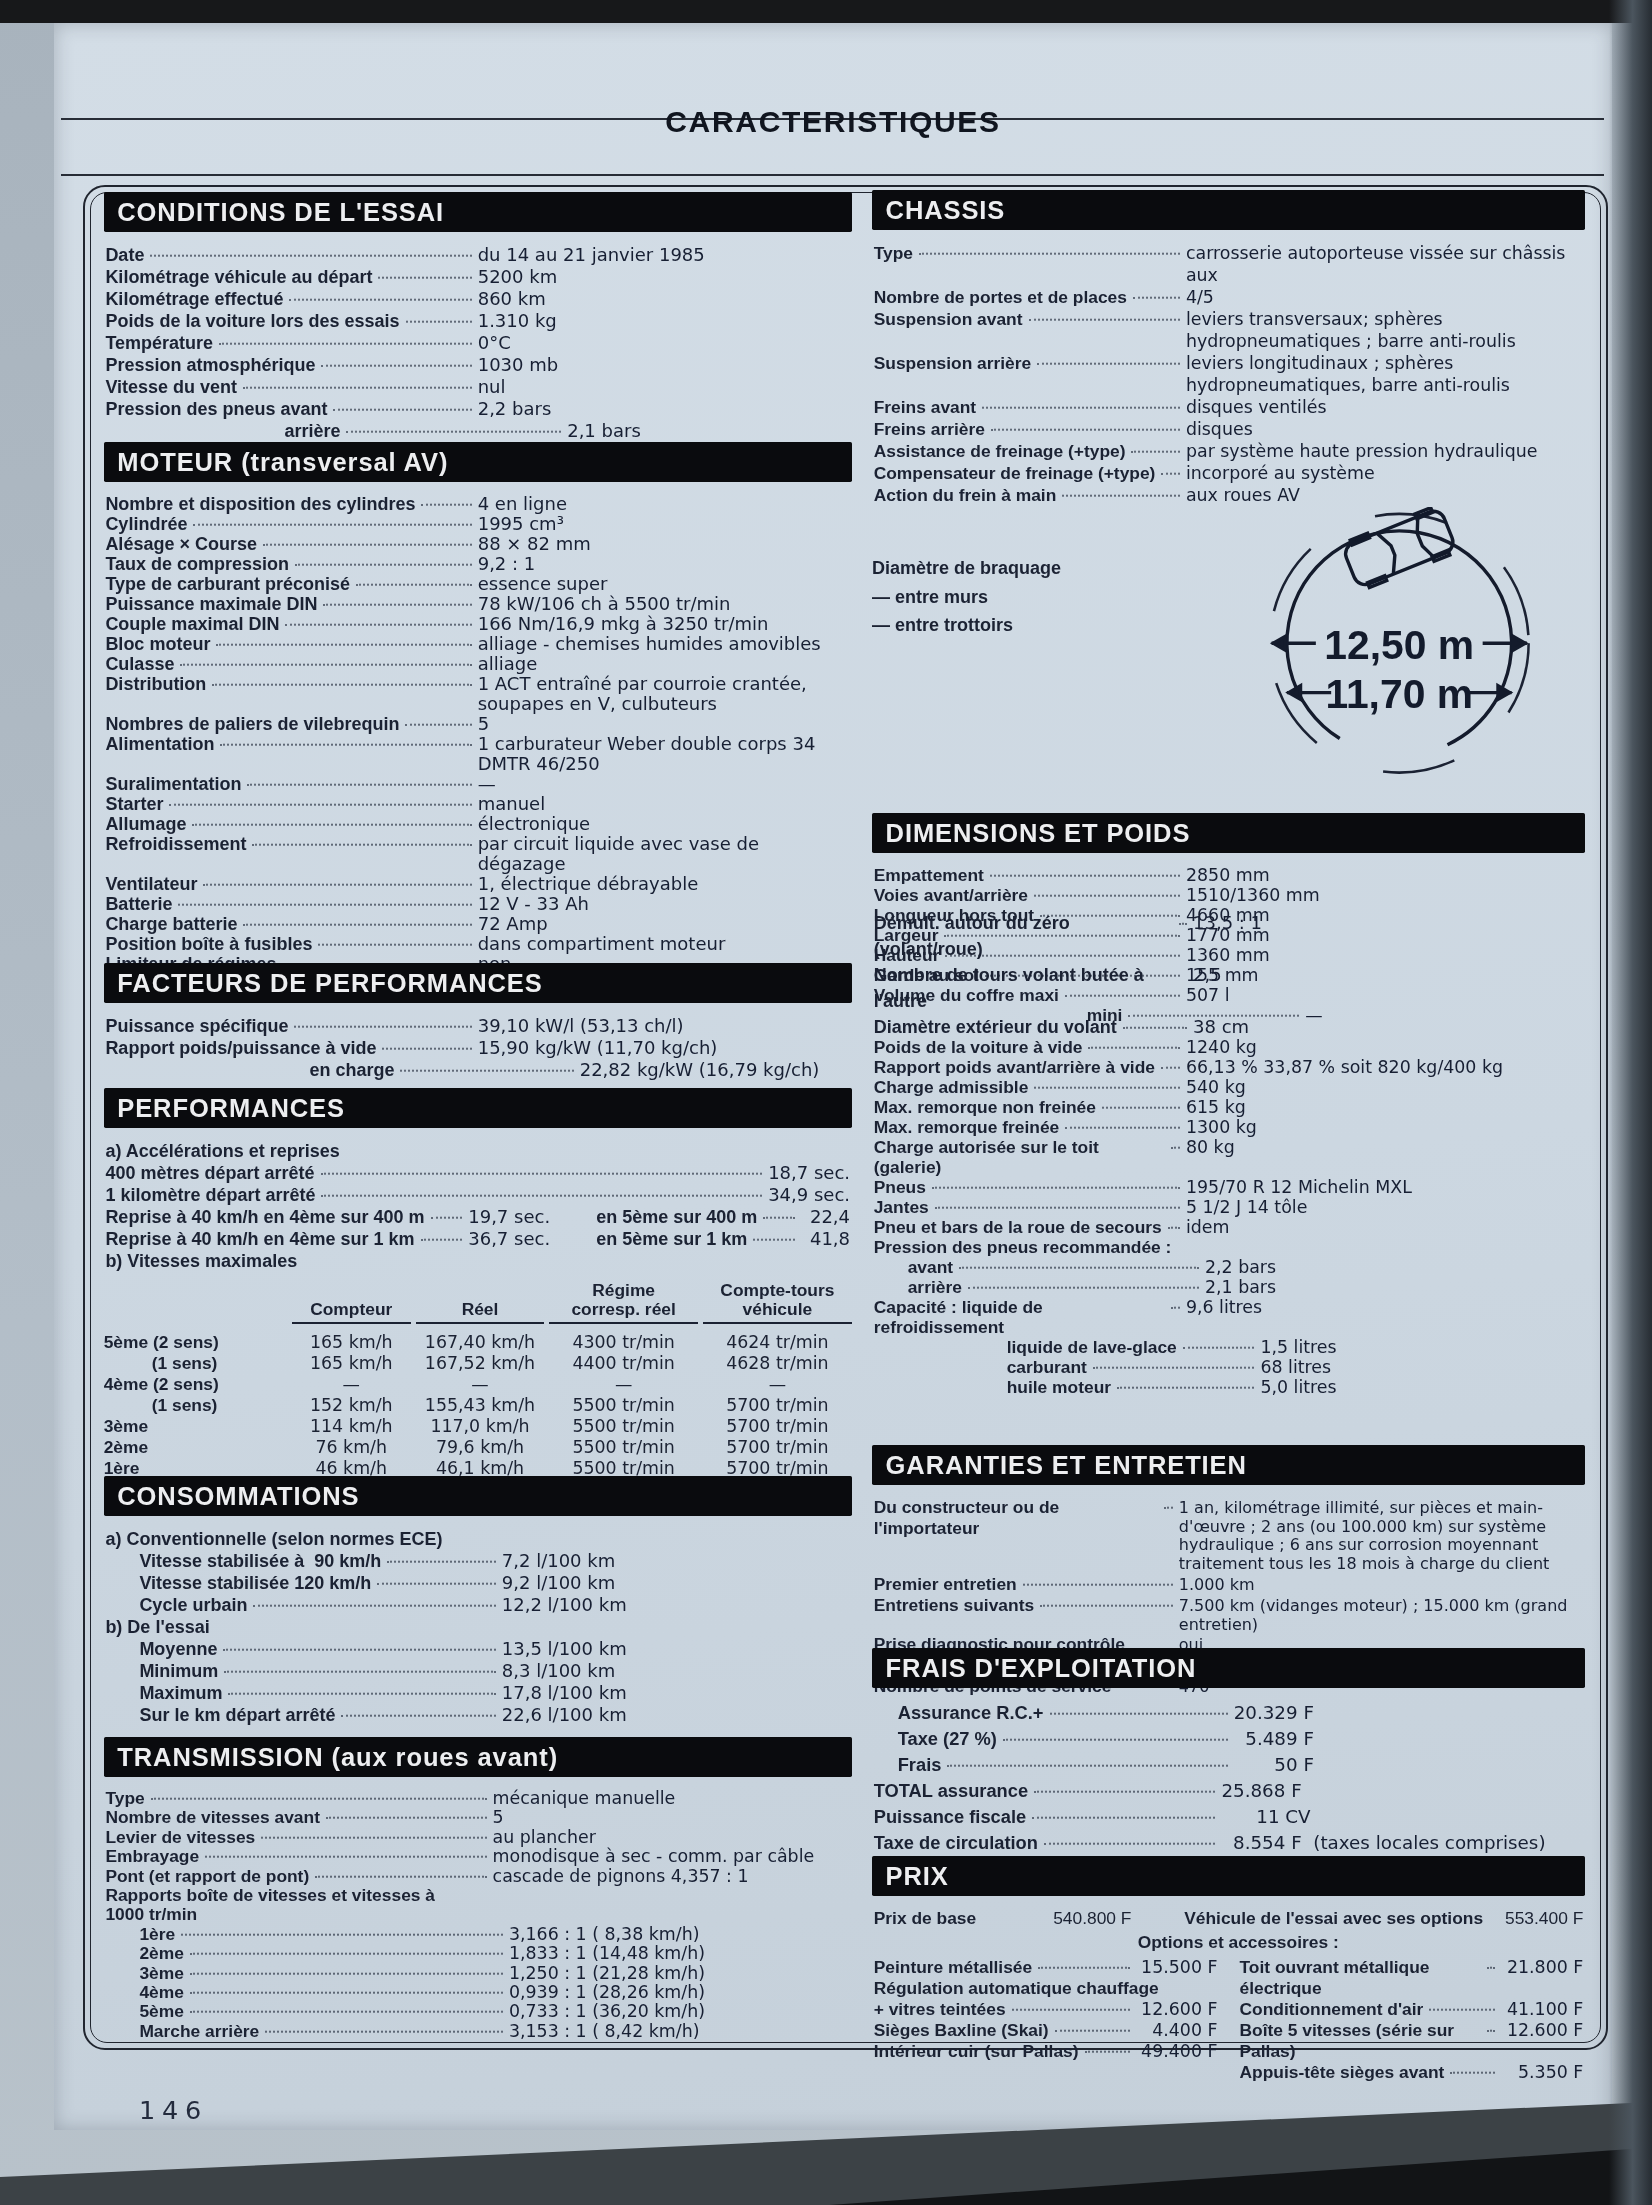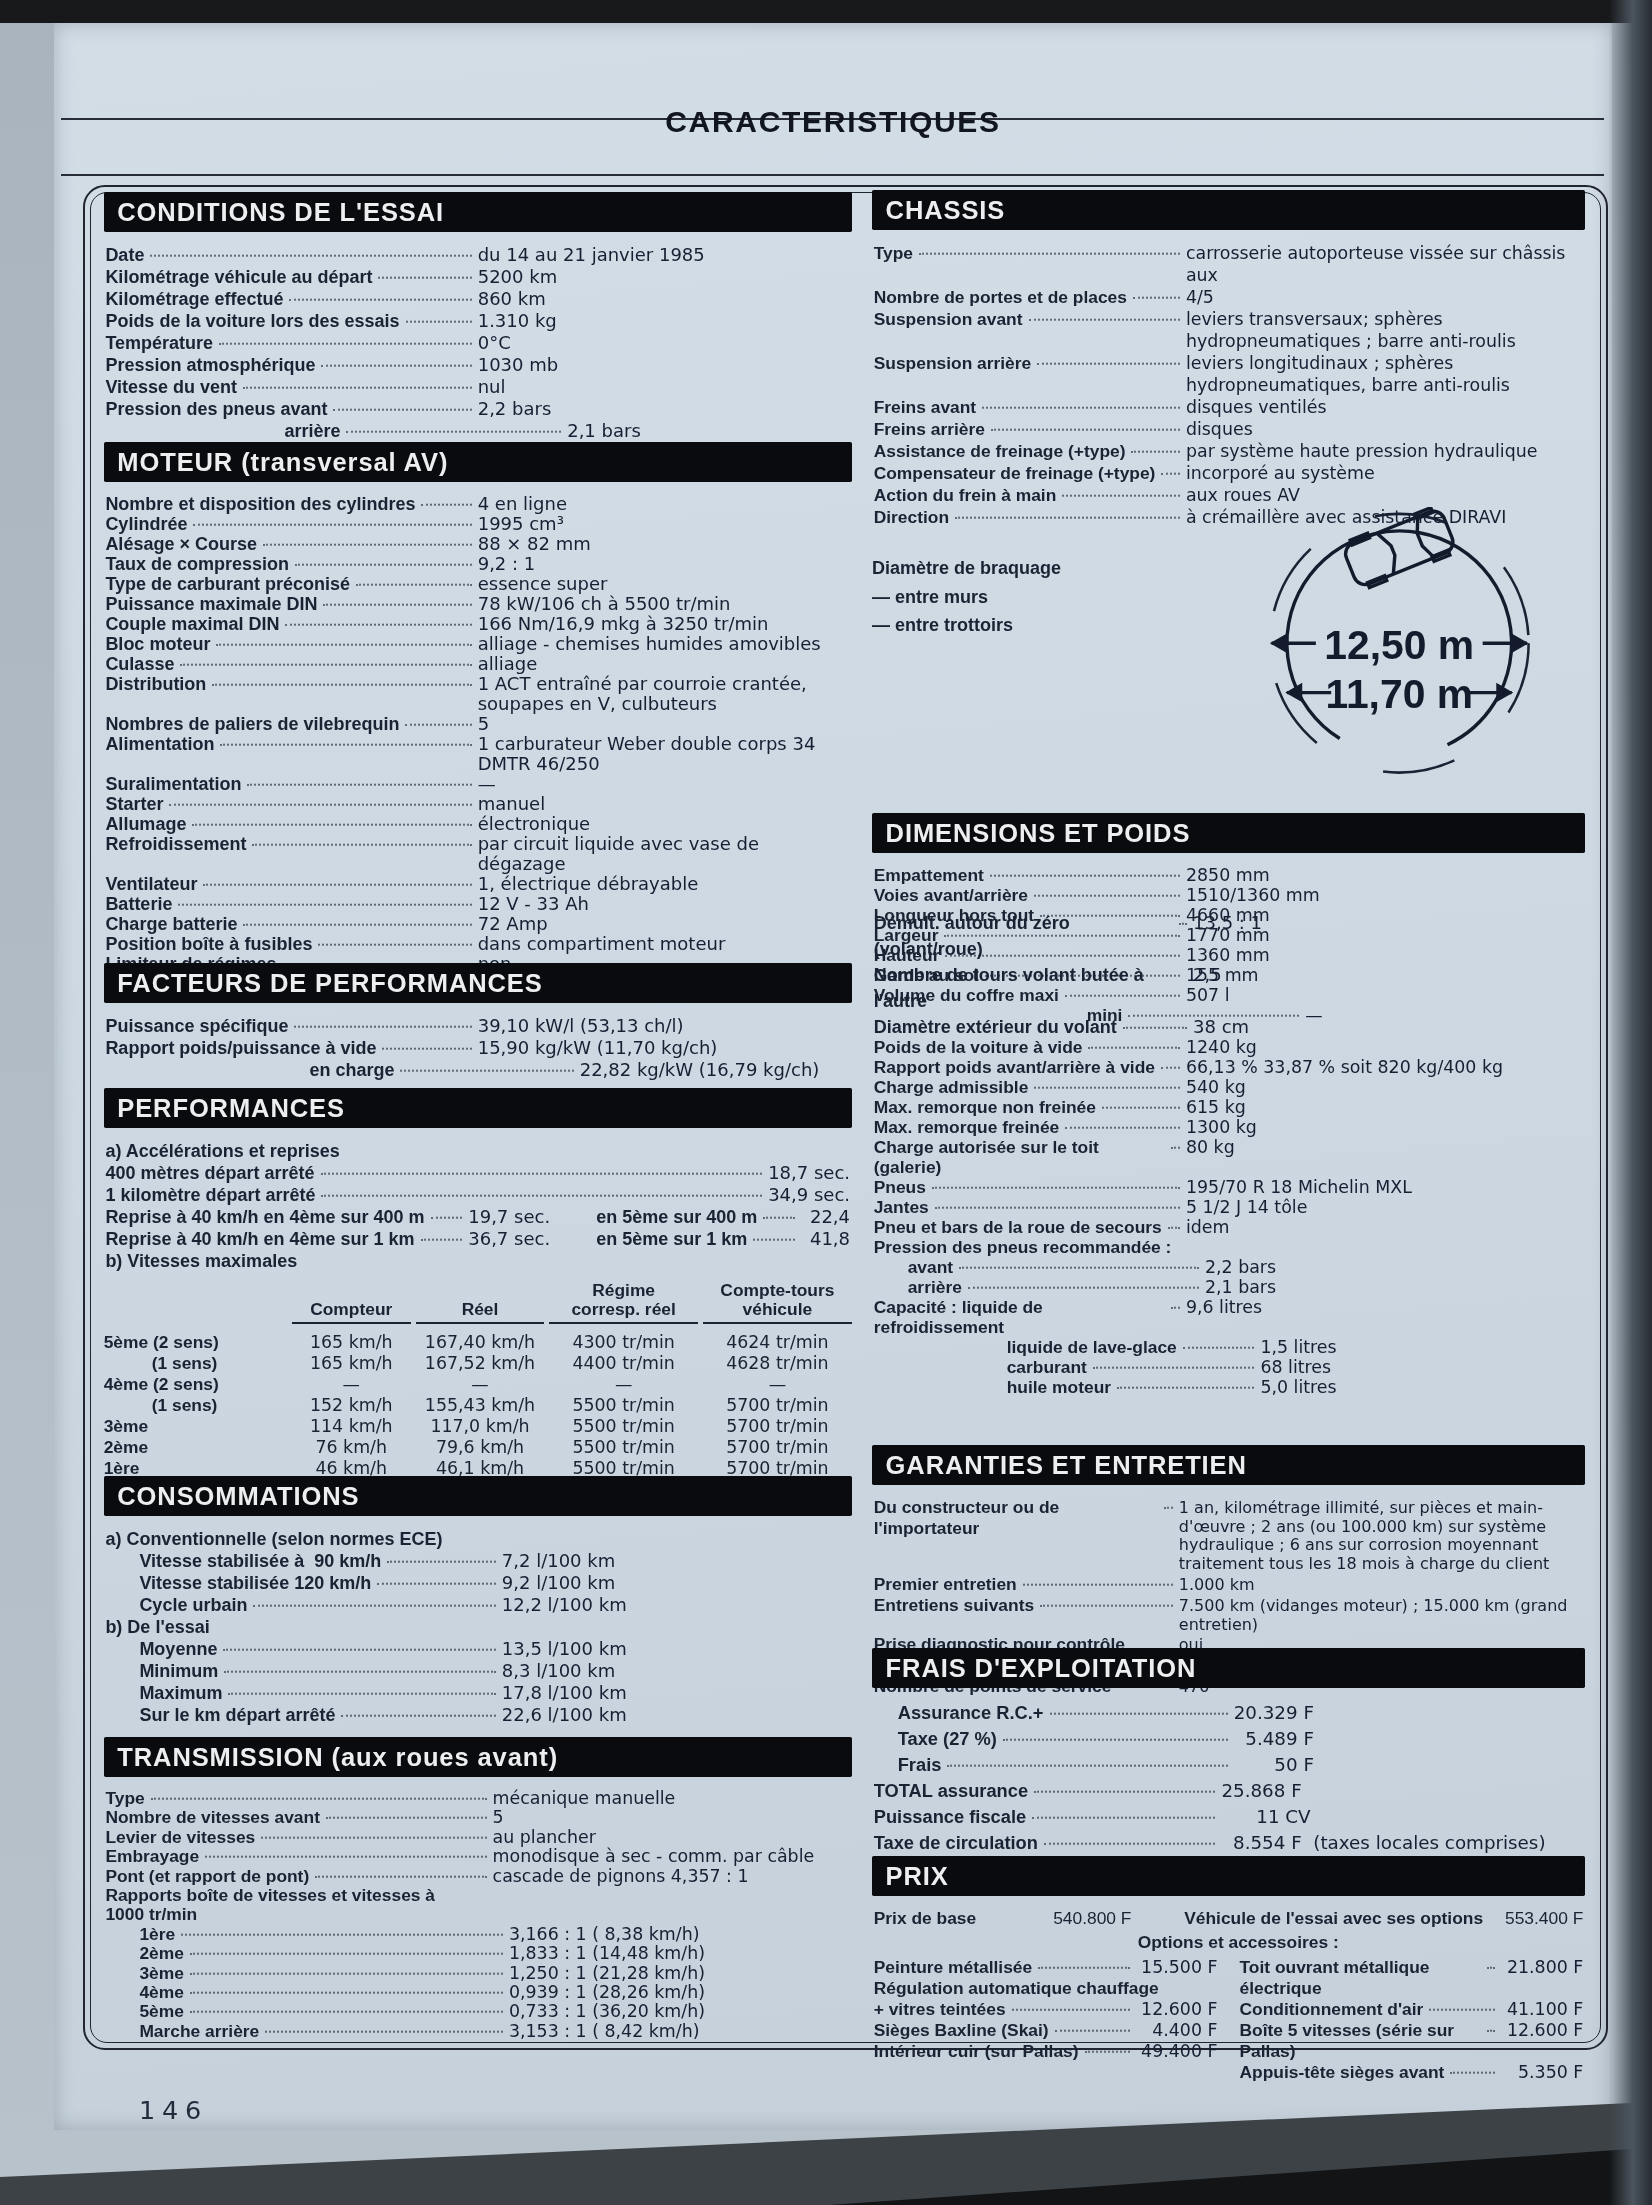--- a/index.html
+++ b/index.html
@@ -638,25 +638,20 @@
               <div class="row">
                 <span class="lbl">Compensateur de freinage (+type)</span>
                 <span class="dots"></span>
                 <span class="val">incorporé au système</span>
               </div>
               <div class="row">
                 <span class="lbl">Action du frein à main</span>
                 <span class="dots"></span>
                 <span class="val">aux roues AV</span>
               </div>
-              <div class="row">
-                <span class="lbl">Direction</span>
-                <span class="dots"></span>
-                <span class="val">à crémaillère avec assistance DIRAVI</span>
-              </div>
             </div>
           </div>
           <div class="sec" data-sec="dimensions" style="top: 626px;">
             <div class="bar">DIMENSIONS ET POIDS</div>
             <div class="rows">
               <div class="row">
                 <span class="lbl">Empattement</span>
                 <span class="dots"></span>
                 <span class="val">2850 mm</span>
               </div>
@@ -722,21 +717,21 @@
                 <span class="val">1300 kg</span>
               </div>
               <div class="row">
                 <span class="lbl">Charge autorisée sur le toit (galerie)</span>
                 <span class="dots"></span>
                 <span class="val">80 kg</span>
               </div>
               <div class="row">
                 <span class="lbl">Pneus</span>
                 <span class="dots"></span>
-                <span class="val">195/70 R 18 Michelin MXL</span>
+                <span class="val">195/70 R 12 Michelin MXL</span>
               </div>
               <div class="row">
                 <span class="lbl">Jantes</span>
                 <span class="dots"></span>
                 <span class="val">5 1/2 J 14 tôle</span>
               </div>
               <div class="row">
                 <span class="lbl">Pneu et bars de la roue de secours</span>
                 <span class="dots"></span>
                 <span class="val">idem</span>

